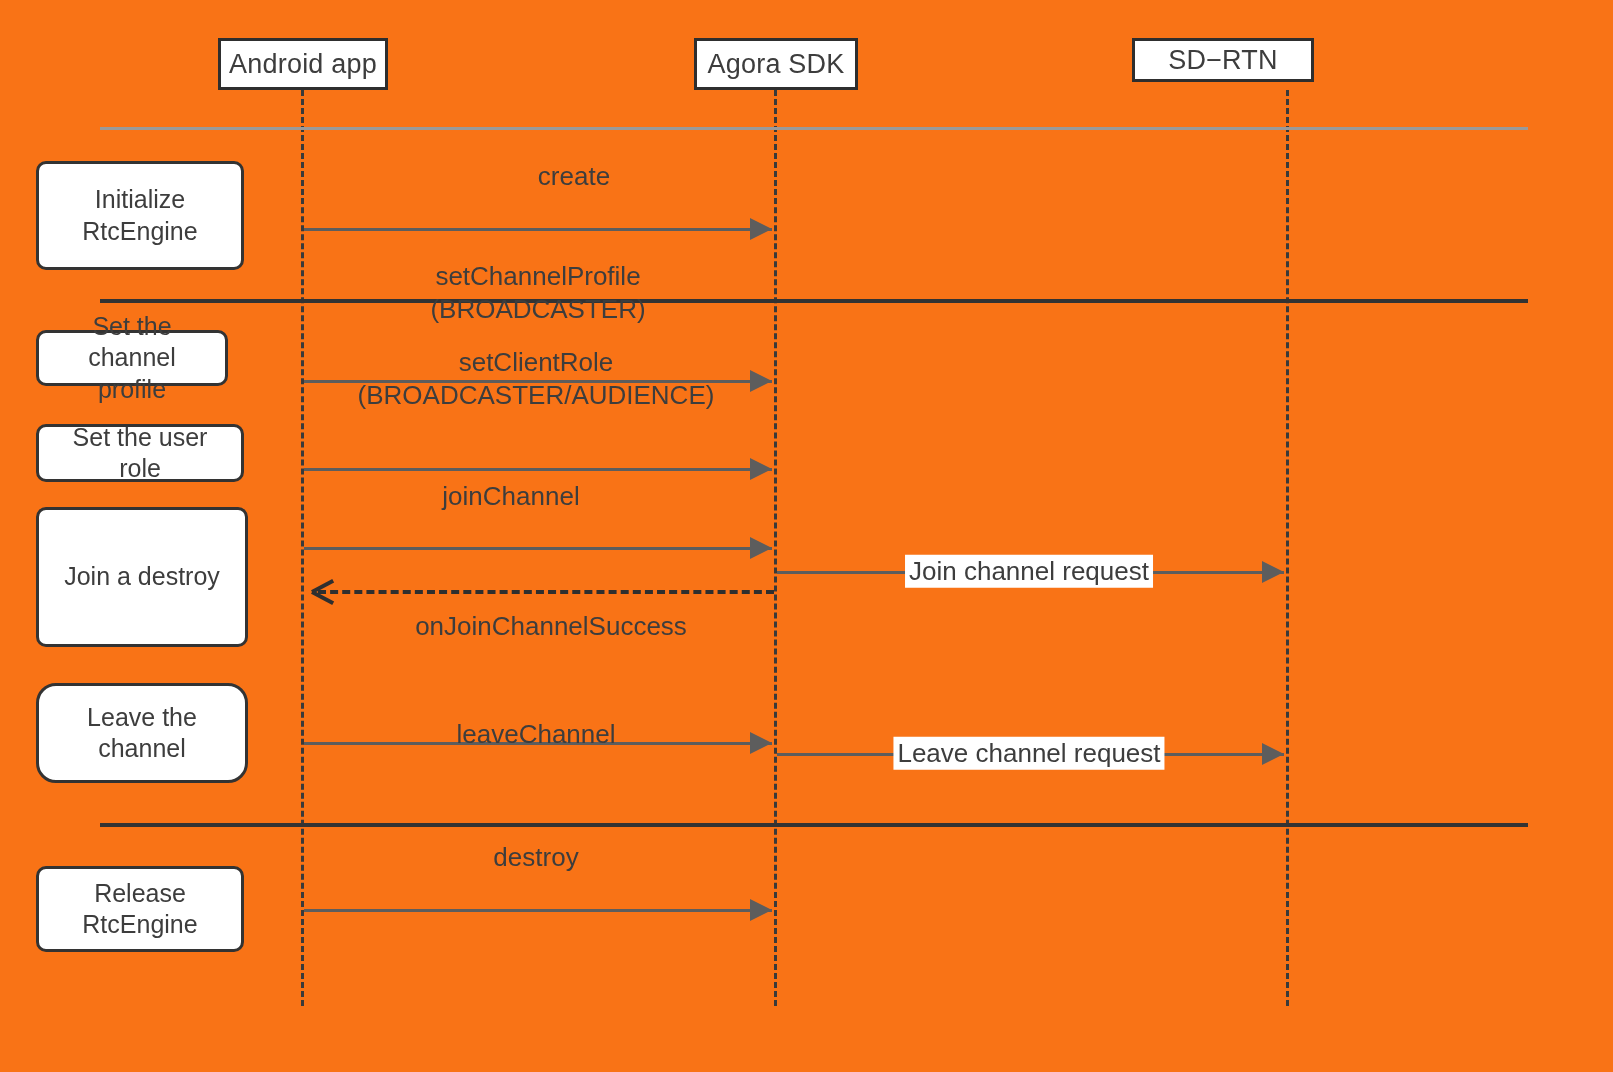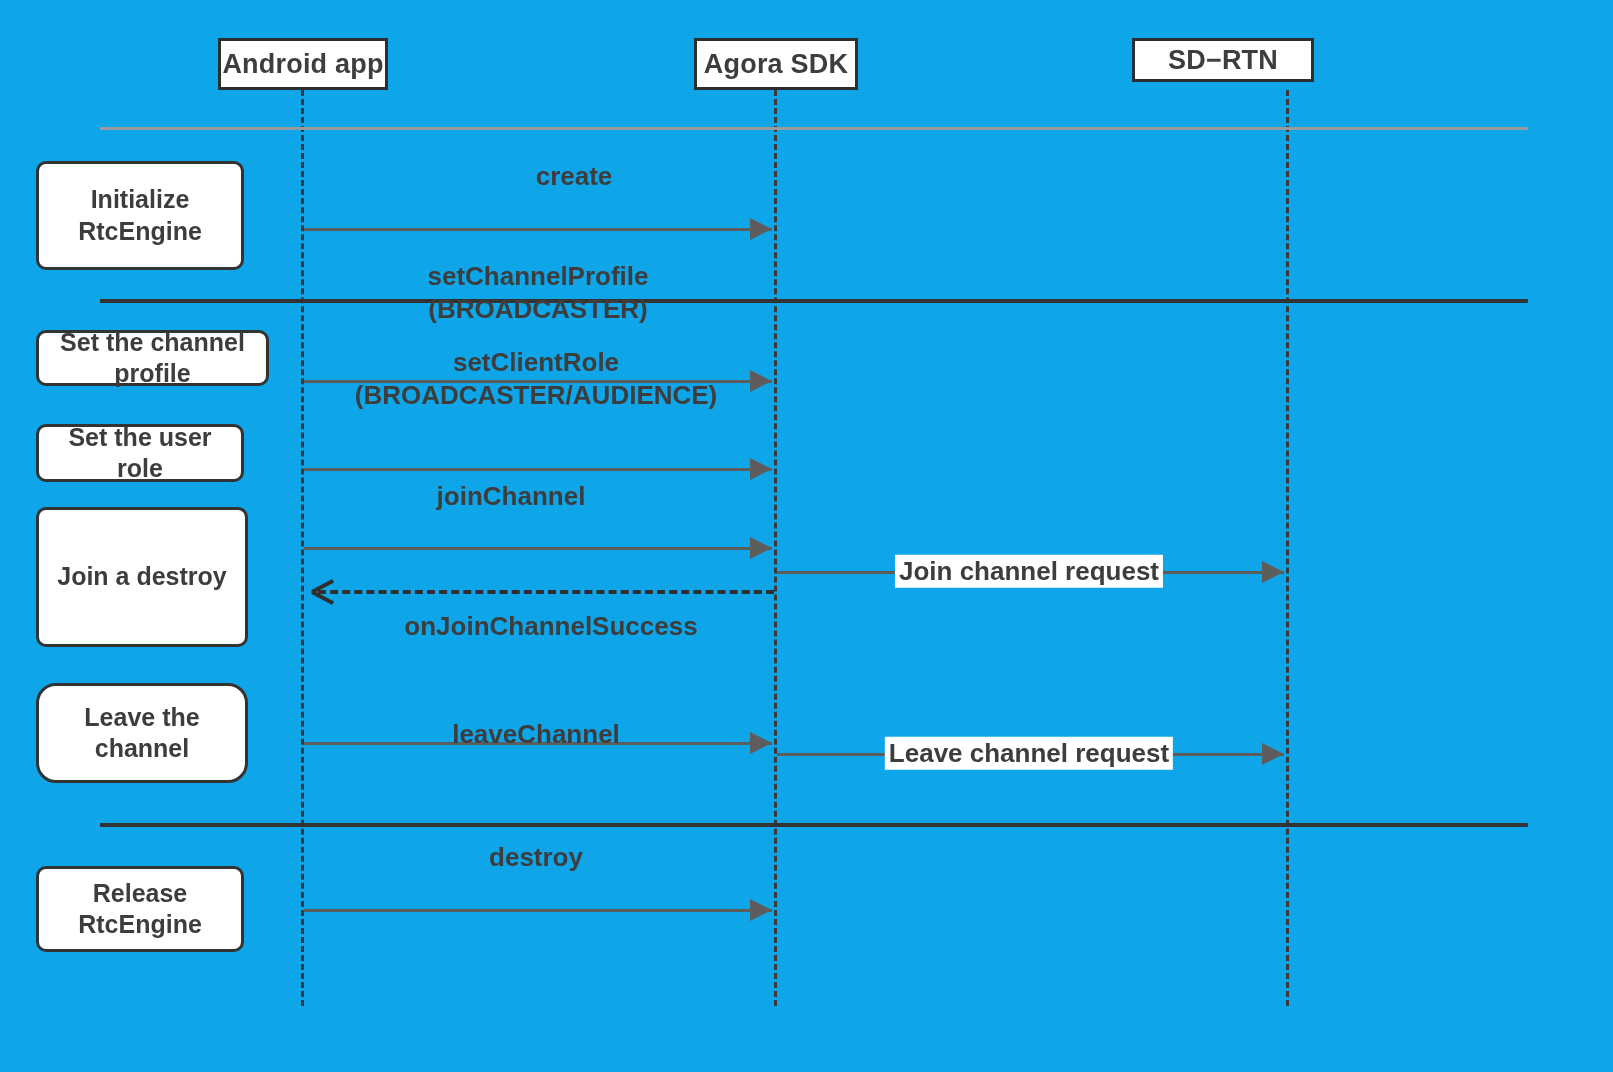--- a/index.html
+++ b/index.html
@@ -9,23 +9,22 @@
     background: #ffffff;
   }
   body {
     font-family: "Liberation Sans", sans-serif;
     color: #3a3a3a;
   }
   #diagram-root {
     position: relative;
     width: 1613px;
     height: 1072px;
-    background: #0ea5e9;
+    background: #f97316;
     overflow: hidden;
-    font-weight: bold;
   }
 
   
   .participant-box {
     position: absolute;
     box-sizing: border-box;
     border: 3px solid #2e2e2e;
     background: #ffffff;
     display: flex;
     align-items: center;
@@ -147,21 +146,21 @@
     <div class="participant-box" style="left: 694px; top: 38px; width: 164px; height: 52px;">
       <span>Agora SDK</span>
     </div>
     <div class="participant-box" style="left: 1132px; top: 38px; width: 182px; height: 44px;">
       <span>SD−RTN</span>
     </div>
     <div class="step-box" style="left: 36px; top: 161px; width: 208px; height: 109px;">
       <span style="white-space: pre-line;">Initialize
 RtcEngine</span>
     </div>
-    <div class="step-box" style="left: 36px; top: 330px; width: 233px; height: 56px;">
+    <div class="step-box" style="left: 36px; top: 330px; width: 192px; height: 56px;">
       <span style="white-space: pre-line;">Set the channel
 profile</span>
     </div>
     <div class="step-box" style="left: 36px; top: 424px; width: 208px; height: 58px;">
       <span style="white-space: pre-line;">Set the user
 role</span>
     </div>
     <div class="step-box" style="left: 36px; top: 507px; width: 212px; height: 140px;">
       <span style="white-space: pre-line;">Join a destroy</span>
     </div>

